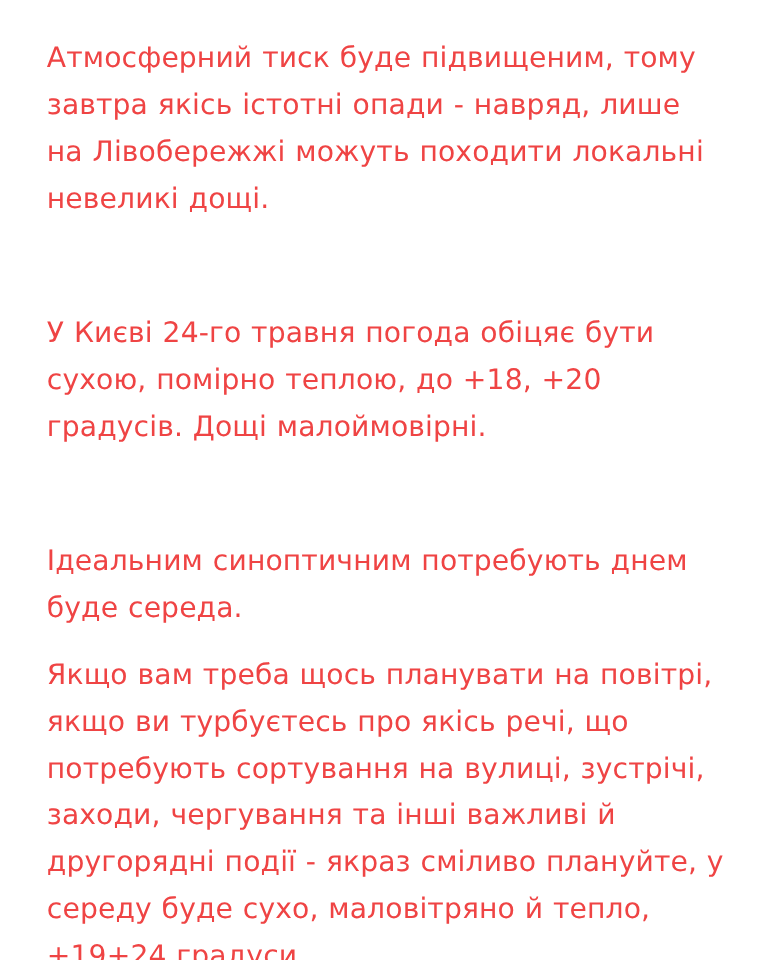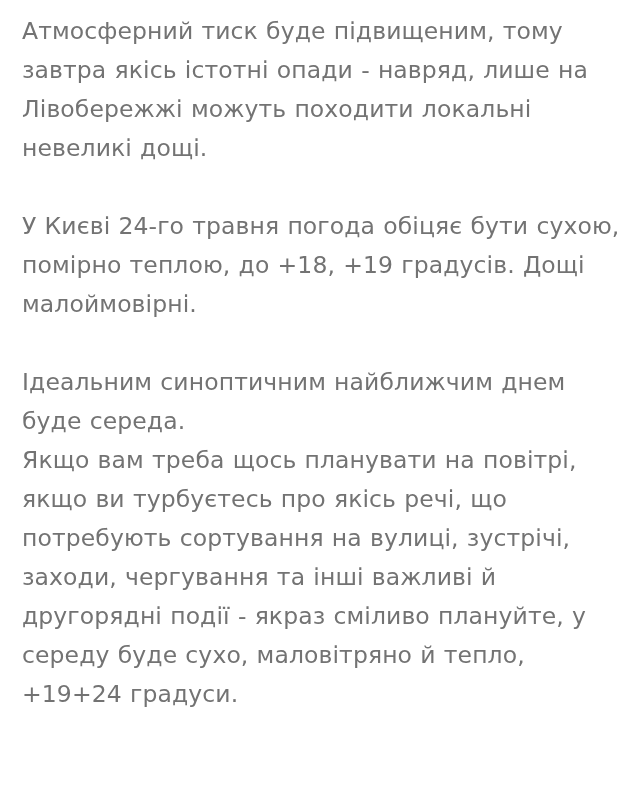--- a/index.html
+++ b/index.html
@@ -18,41 +18,41 @@
     box-sizing: border-box;
     width: 643px;
     height: 800px;
     padding: 12px 22px 0 22px;
     background: #ffffff;
   }
   .para {
     font-size: 23.5px;
     line-height: 39px;
     letter-spacing: 0.1px;
-    color: #737373;
-    margin: 0;
+    color: #ef4444;
+    margin: 17px;
     word-spacing: 0.6px;
   }
   .gap-block {
     height: 39px;
   }
   .para + .para {
     margin-top: 0;
   }
 </style>
 </head>
 <body>
 
 <div class="page">
 
   <p class="para">Атмосферний тиск буде підвищеним, тому завтра якісь істотні опади - навряд, лише на Лівобережжі можуть походити локальні невеликі дощі.</p>
 
   <div class="gap-block"></div>
 
-  <p class="para">У Києві 24-го травня погода обіцяє бути сухою, помірно теплою, до +18, +19 градусів. Дощі малоймовірні.</p>
+  <p class="para">У Києві 24-го травня погода обіцяє бути сухою, помірно теплою, до +18, +20 градусів. Дощі малоймовірні.</p>
 
   <div class="gap-block"></div>
 
-  <p class="para">Ідеальним синоптичним найближчим днем буде середа.</p>
+  <p class="para">Ідеальним синоптичним потребують днем буде середа.</p>
 
   <p class="para">Якщо вам треба щось планувати на повітрі, якщо ви турбуєтесь про якісь речі, що потребують сортування на вулиці, зустрічі, заходи, чергування та інші важливі й другорядні події - якраз сміливо плануйте, у середу буде сухо, маловітряно й тепло, +19+24 градуси.</p>
 
 </div>
 
 </body></html>

